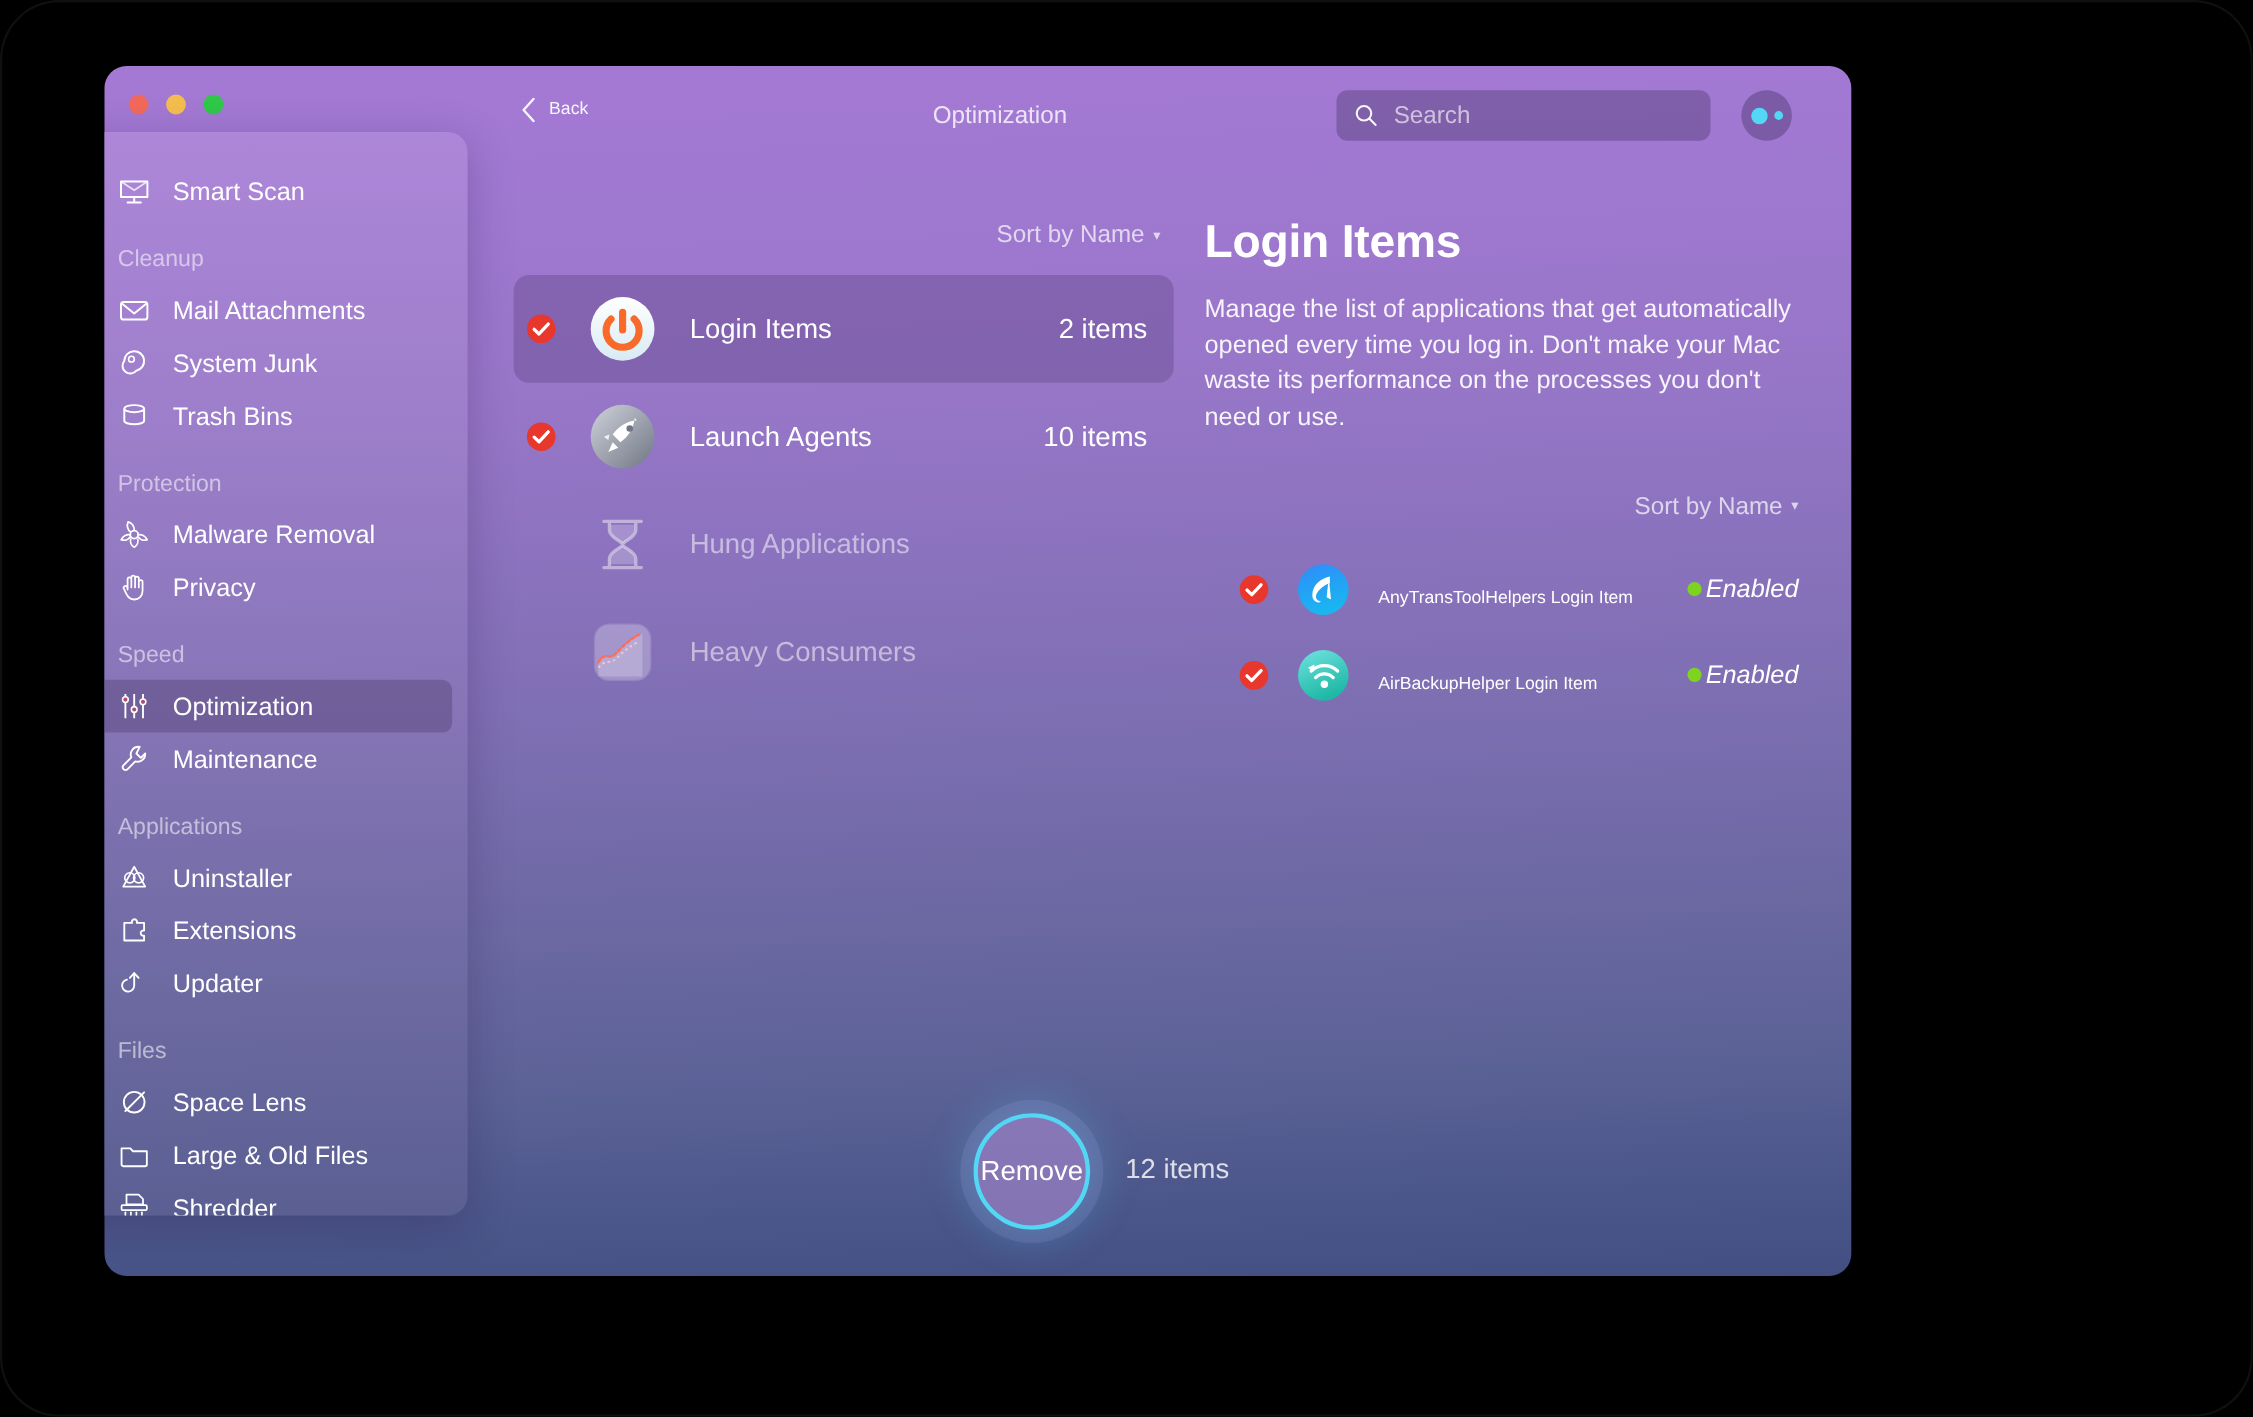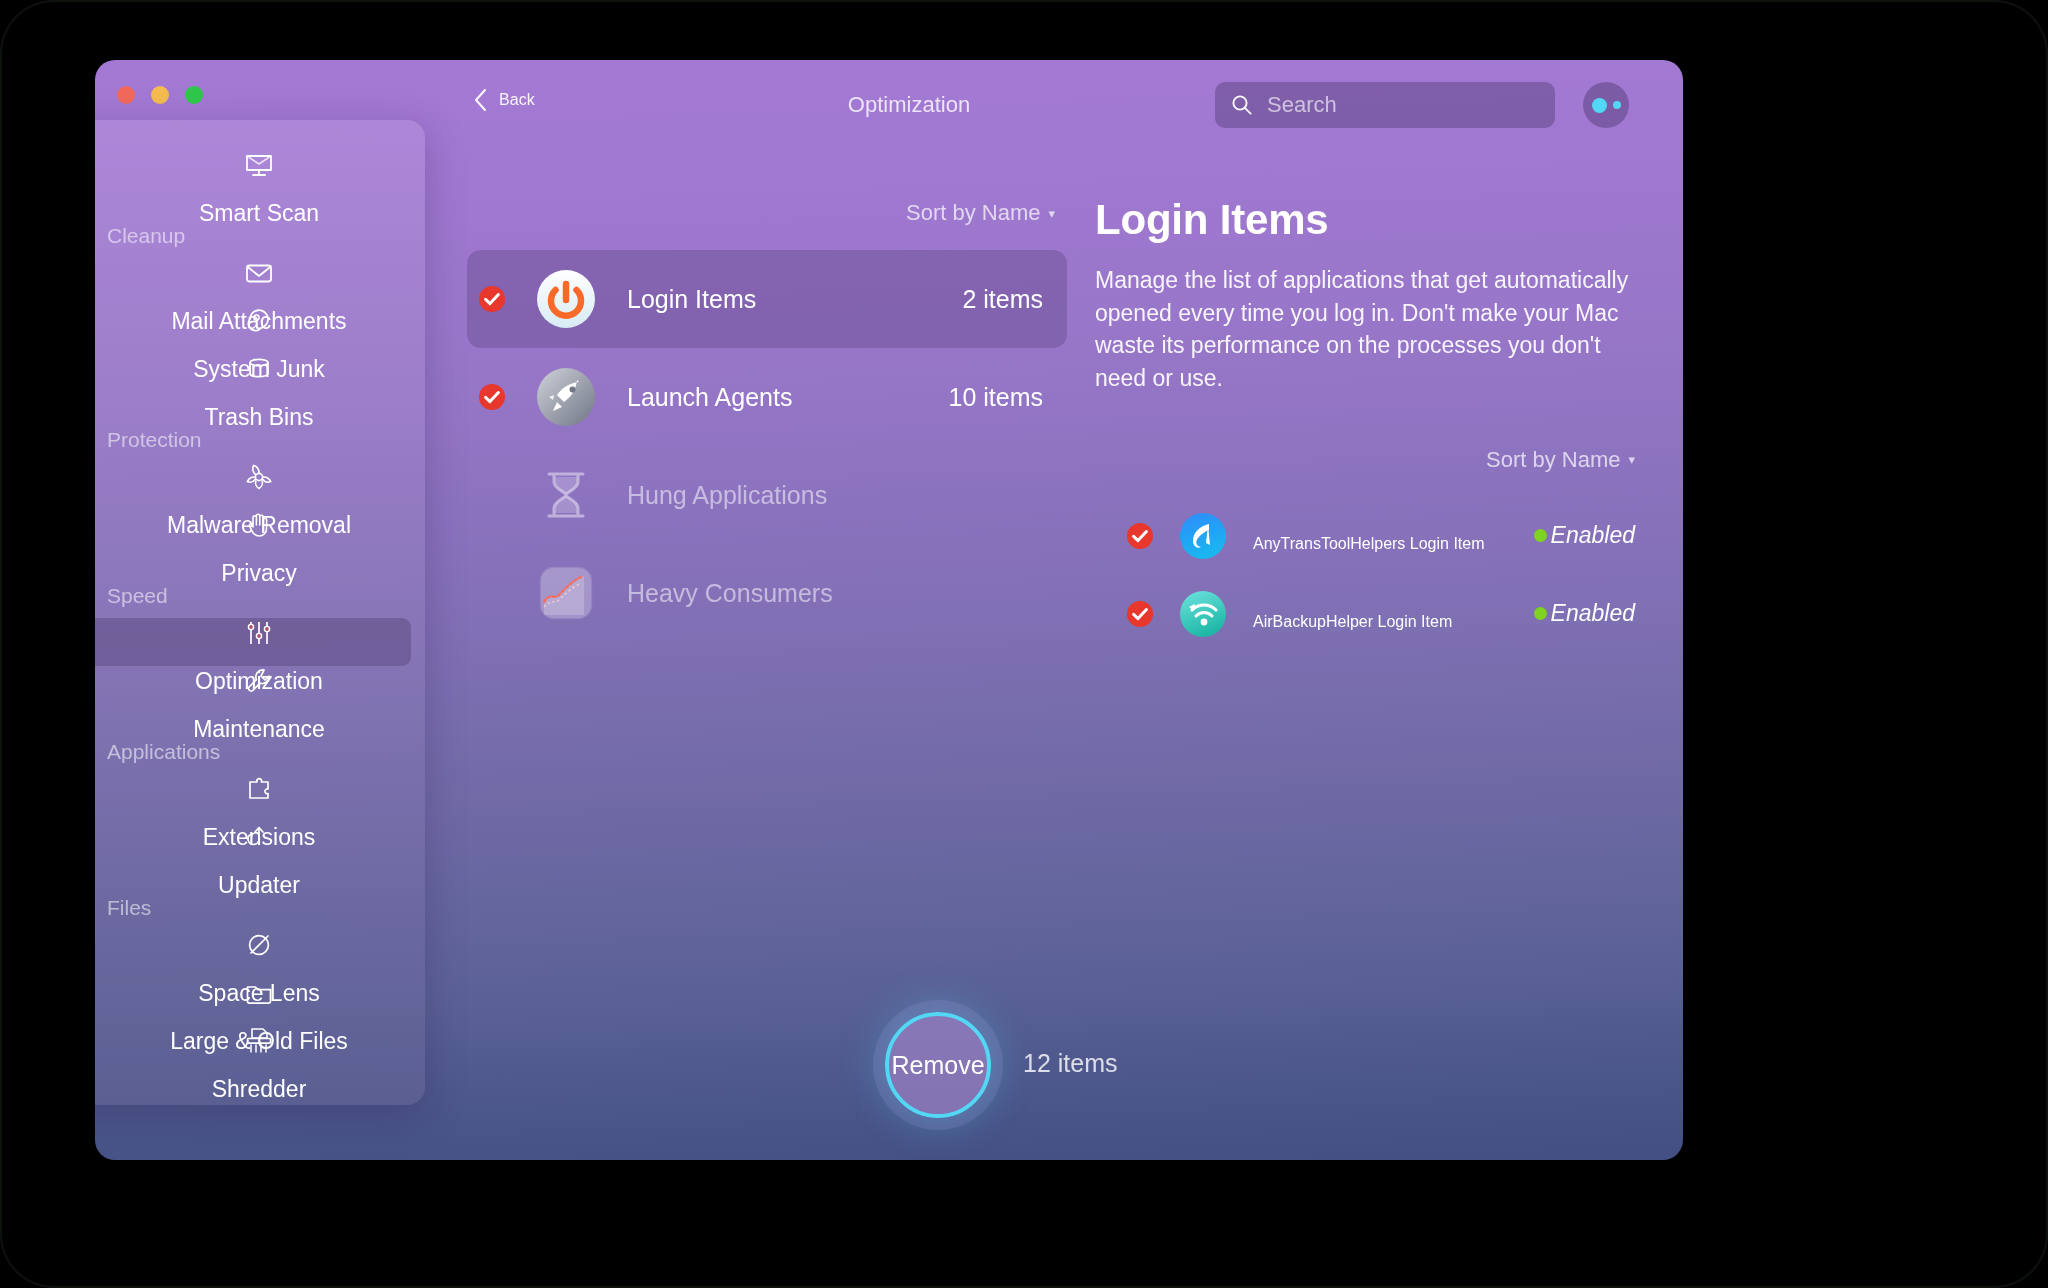--- a/index.html
+++ b/index.html
@@ -126,21 +126,20 @@
     margin: 26px 0 10px 0;
   }
   .side-item {
     position: relative;
     height: 48px;
     margin: 0 14px;
     padding-left: 58px;
     display: flex; align-items: center; gap: 20px;
     border-radius: 9px;
     cursor: default;
-    flex-direction: column;
   }
   .side-item.active {
     background: rgba(70,52,100,0.34);
   }
   .side-icon { width: 30px; height: 30px; flex: 0 0 30px; display: block; }
   .side-label {
     font-size: 23px; color: #ffffff; white-space: nowrap;
   }
 
   
@@ -360,20 +359,28 @@
 
       <div class="side-item">
         <svg class="side-icon" viewBox="0 0 30 30">
           <path d="M20 4 a7 7 0 0 0 -7.6 9.6 L5 21 a2.6 2.6 0 0 0 3.6 3.6 l7.4 -7.4 A7 7 0 0 0 25 10 l-4 4 l-4 -4 z" fill="none" stroke="#fff" stroke-width="1.7" stroke-linejoin="round"></path>
         </svg>
         <span class="side-label">Maintenance</span>
       </div>
 
       <div class="side-group-label">Applications</div>
 
+      <div class="side-item">
+        <svg class="side-icon" viewBox="0 0 30 30">
+          <path d="M15 5 L25 23 H5 Z" fill="none" stroke="#fff" stroke-width="1.6" stroke-linejoin="round"></path>
+          <circle cx="11" cy="15" r="4.6" fill="none" stroke="#fff" stroke-width="1.5"></circle>
+          <circle cx="19" cy="15" r="4.6" fill="none" stroke="#fff" stroke-width="1.5"></circle>
+        </svg>
+        <span class="side-label">Uninstaller</span>
+      </div>
 
       <div class="side-item">
         <svg class="side-icon" viewBox="0 0 30 30">
           <path d="M6 8 h7 a2.4 2.4 0 1 1 4.4 0 H24 v7 a2.4 2.4 0 1 0 0 4.6 V24 H6 Z" fill="none" stroke="#fff" stroke-width="1.7" stroke-linejoin="round"></path>
         </svg>
         <span class="side-label">Extensions</span>
       </div>
 
       <div class="side-item">
         <svg class="side-icon" viewBox="0 0 30 30">

